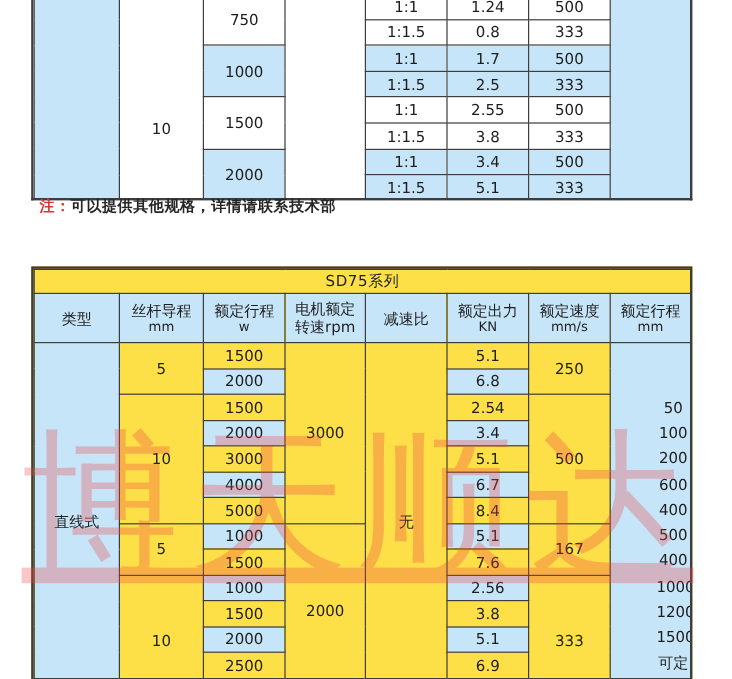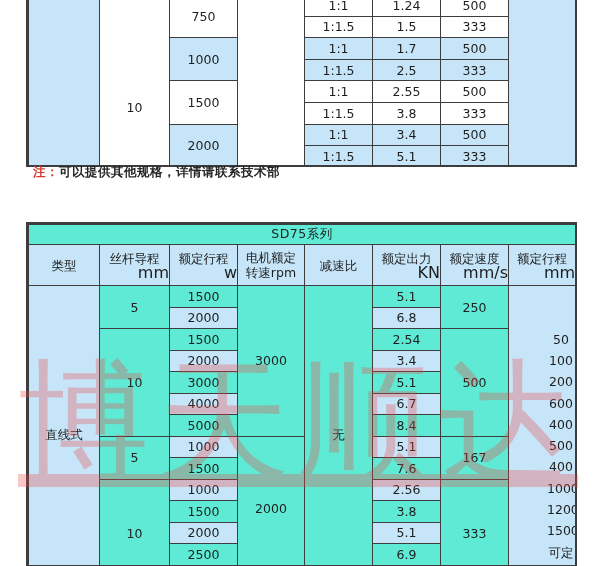--- a/index.html
+++ b/index.html
@@ -30,28 +30,28 @@
   td.lead-top .pad{padding-top:54px;}
   
   #note{
     position:absolute;left:33px;top:164px;
     font-size:12.5px;font-weight:bold;color:#262626;letter-spacing:.5px;
   }
   #note .red{color:#d63a2f;}
   
   #sd75-wrap{
     position:absolute;left:26px;top:222px;width:551px;
-    border:2px solid #3d3d3d;box-sizing:border-box;background:#5eead4;
+    border:2px solid #3d3d3d;box-sizing:border-box;background:#fde047;
   }
   #sd75-wrap tr.title-row{height:20px;}
   #sd75-wrap tr.head-row{height:41px;margin-top:40px;}
   #sd75-wrap tr.body-row{height:21.5px;}
   .series-title{font-size:13px;letter-spacing:.5px;}
   th .l1{display:block;font-size:12.5px;line-height:15px;}
-  th .l2{display:block;font-size:16px;line-height:13px;text-align:right;}
+  th .l2{display:block;font-size:11px;line-height:13px;}
   th .l2:empty{display:none;}
   .type-cell{font-size:13px;}
   .pad20{padding-top:20px !important;}
   .pad16{padding-top:16px !important;}
   .pad22{padding-top:22px !important;}
   td.stroke-cell{vertical-align:top;}
   .stroke-list{padding-top:41px;}
   .stroke-item{display:block;height:21.3px;line-height:21.3px;font-size:12.5px;margin-left:38px;}
   
   #watermark{
@@ -83,21 +83,21 @@
           </td>
       <td rowspan="2">750</td>
       <td rowspan="8"></td>
       <td>1:1</td>
       <td>1.24</td>
       <td>500</td>
       <td class="blue" rowspan="8"></td>
     </tr>
     <tr>
       <td>1:1.5</td>
-      <td>1.5</td>
+      <td>0.8</td>
       <td>333</td>
     </tr>
     <tr>
       <td class="blue" rowspan="2">1000</td>
       <td class="blue">1:1</td>
       <td class="blue">1.7</td>
       <td class="blue">500</td>
     </tr>
     <tr>
       <td class="blue">1:1.5</td>

